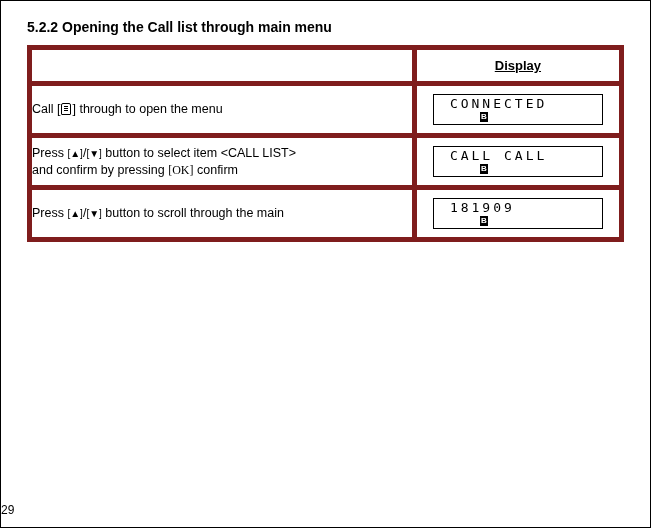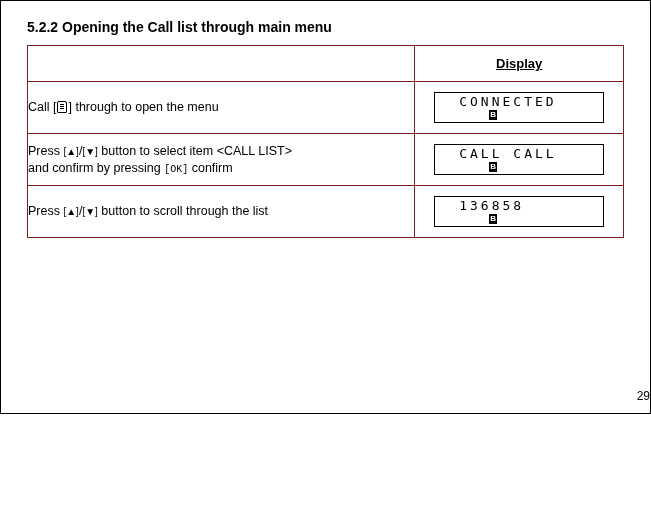--- a/index.html
+++ b/index.html
@@ -4,38 +4,38 @@
 <style>
   * { box-sizing: border-box; }
   body {
     margin: 0;
     padding: 0;
     font-family: Arial, Helvetica, sans-serif;
     background: #fff;
   }
   .page {
     width: 651px;
-    height: 414px;
+    height: 528px;
     border: 1px solid #000;
     margin: 0;
     padding: 18px 26px 12px 26px;
     position: relative;
   }
   .section-heading {
     font-weight: bold;
     font-size: 14px;
     margin: 0 0 10px 0;
   }
   table.instruction {
     border-collapse: collapse;
     width: 100%;
     table-layout: fixed;
   }
   table.instruction td, table.instruction th {
-    border: 1px solid #7f1d1d;
+    border: 5px solid #7f1d1d;
     padding: 0;
     vertical-align: middle;
   }
   col.action-col { width: 65%; }
   col.display-col { width: 35%; }
   th.display-header {
     font-weight: bold;
     text-decoration: underline;
     font-size: 13px;
     text-align: center;
@@ -53,21 +53,21 @@
   td.display-cell {
     text-align: center;
     height: 52px;
     padding: 8px 10px;
   }
   .lcd {
     border: 1px solid #000;
     display: inline-block;
     width: 170px;
     text-align: left;
-    padding: 2px 6px 2px 24px;
+    padding: 2px 6px 2px 16px;
     font-family: monospace;
     font-size: 13px;
     letter-spacing: 3px;
     line-height: 1.1;
     white-space: nowrap;
   }
   .lcd .bt {
     display: block;
     letter-spacing: 0;
     font-size: 9px;
@@ -104,29 +104,29 @@
     height: 1px;
     background: #000;
     box-shadow: 0 2px 0 #000, 0 4px 0 #000;
   }
   .sym {
     font-family: Arial, sans-serif;
     font-size: 10px;
     vertical-align: 0;
   }
   .ok {
-    font-family: Liberation Mono, monospace;
-    font-size: 10px;
+    font-family: Liberation Serif, serif;
+    font-size: 12px;
     text-align: center;
   }
   .page-number {
     position: absolute;
     bottom: 10px;
     left: 0; right: 0;
-    text-align: right;
+    text-align: left;
     font-size: 12px;
   }
 </style>
 </head>
 <body>
 
 <div class="page">
 
   <div class="section-heading">5.2.2  Opening the Call list through main menu</div>
 
@@ -161,25 +161,25 @@
       <td class="display-cell">
         <span class="lcd">
           <span>CALL  CALL</span>
           <span class="bt"><span class="bt-icon">B</span></span>
         </span>
       </td>
     </tr>
 
     <tr>
       <td class="action-cell">
-        <span>Press </span><span class="sym">[▲]</span><span>/</span><span class="sym">[▼]</span><span> button to scroll through the list</span>
+        <span>Press </span><span class="sym">[▲]</span><span>/</span><span class="sym">[▼]</span><span> button to scroll through the main</span>
       </td>
       <td class="display-cell">
         <span class="lcd">
-          <span>136858</span>
+          <span>181909</span>
           <span class="bt"><span class="bt-icon">B</span></span>
         </span>
       </td>
     </tr>
   </tbody>
     </table>
 
   <div class="page-number">29</div>
 </div>
 

